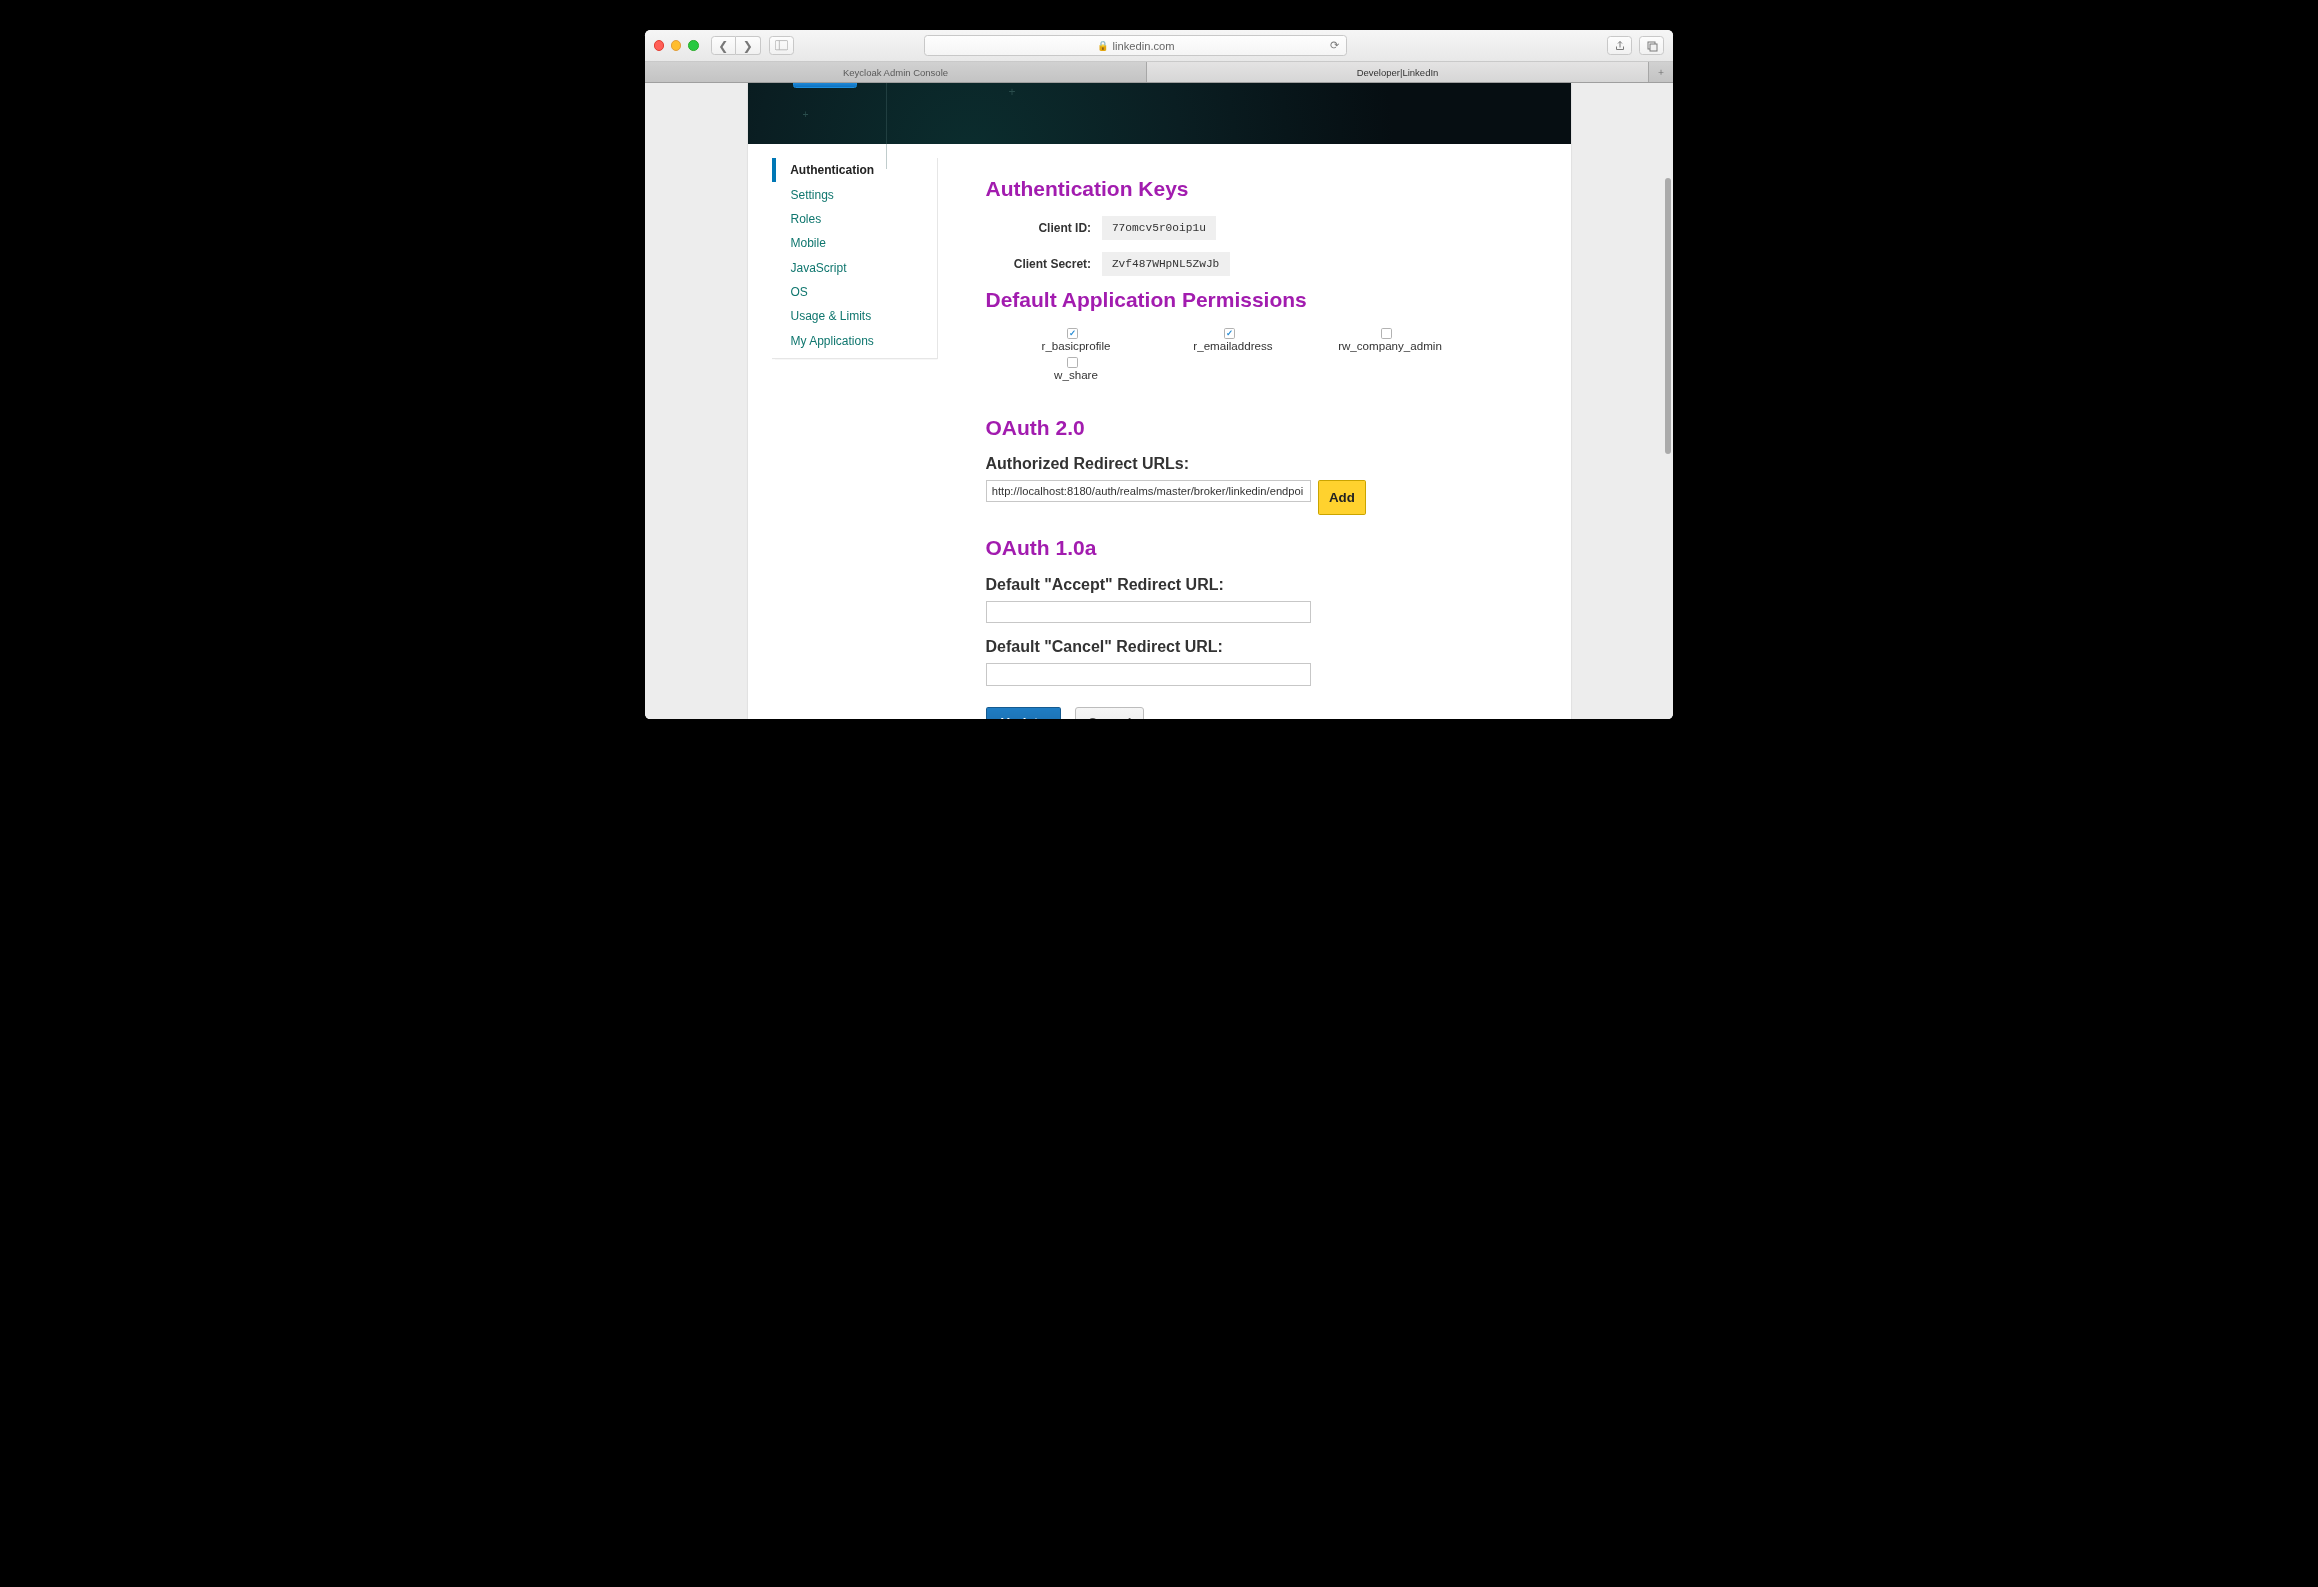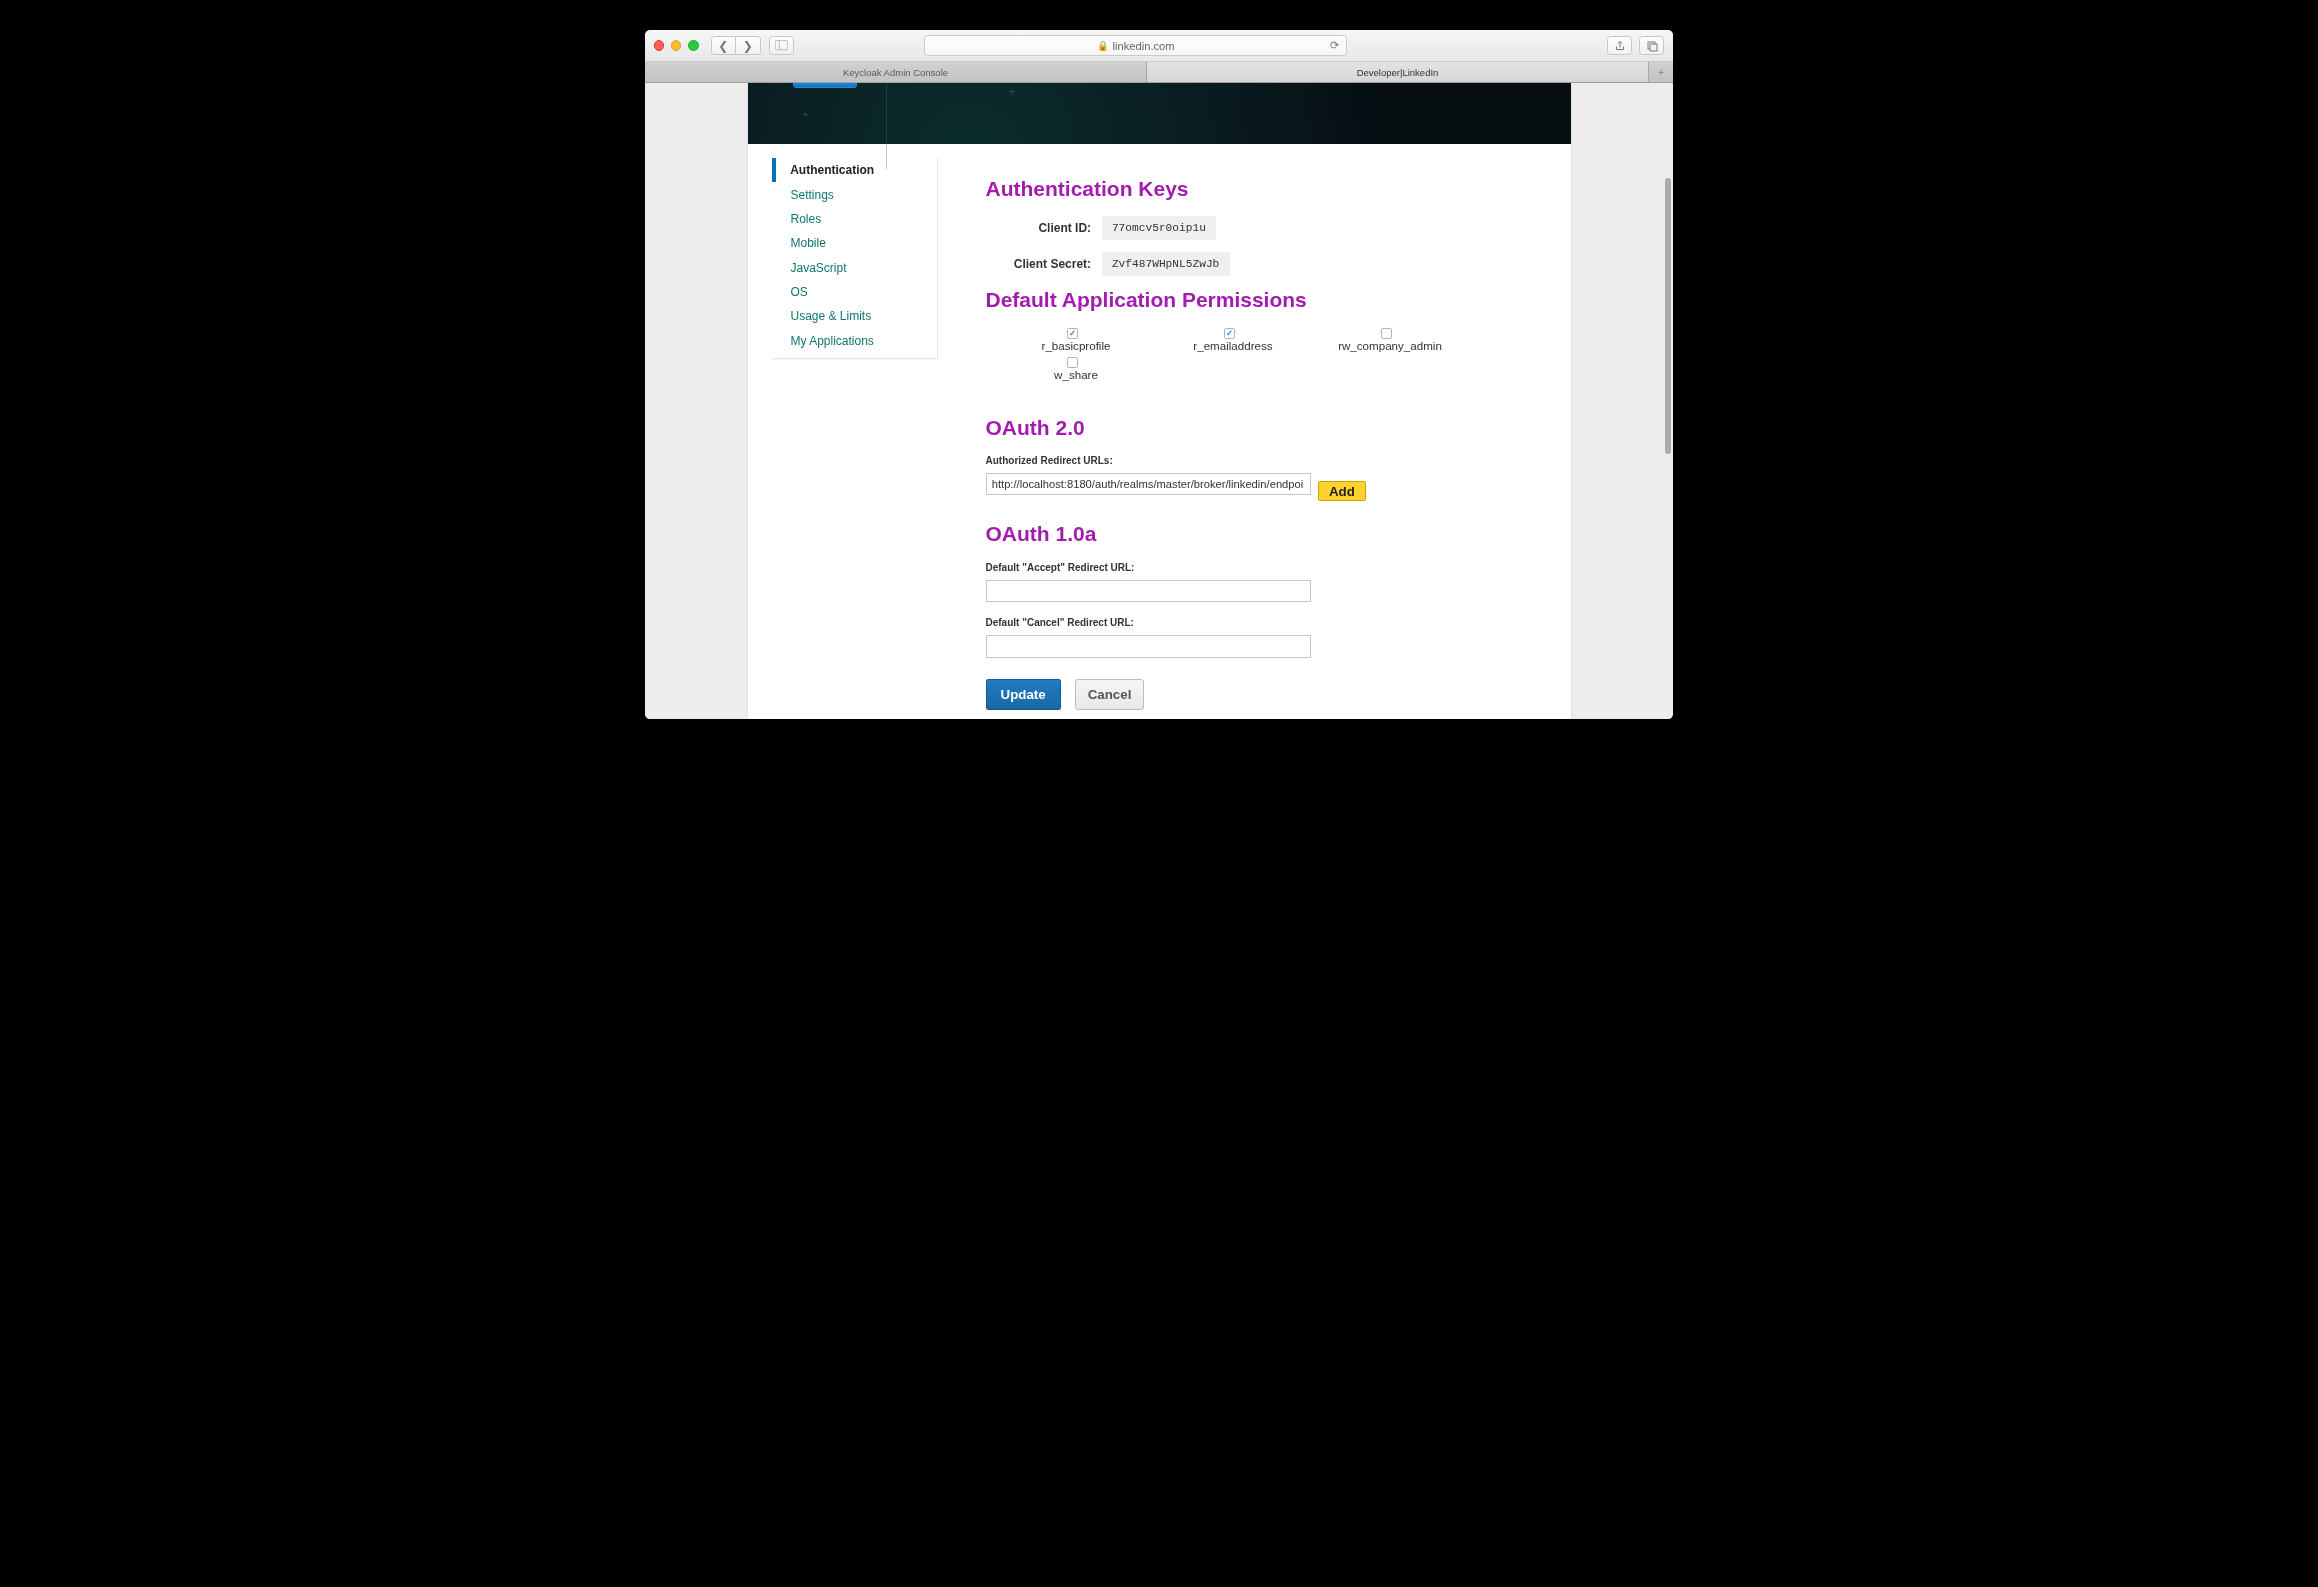--- a/index.html
+++ b/index.html
@@ -211,41 +211,40 @@
     border-radius:1.7px;
     margin-right:7px;
     display:inline-flex; align-items:center; justify-content:center;
     font-size:8.6px; color:#2a8dd4;
     background:#fff;
   }
   .perm input[type=checkbox]:checked::after{
     content:"✓"; font-weight:bold; line-height:1;
   }
 
-  .field-label { font-weight:bold; font-size:10px; margin-bottom:7px; }
+  .field-label { font-weight:bold; font-size:16px; margin-bottom:7px; }
   .hline { display:flex; gap:7px; align-items:stretch; }
   input.txt {
     border:0.9px solid #c7c7c7;
     height:22.4px;
     padding:0 5.2px;
     font-size:11.2px;
     color:#333;
     width:323px;
   }
   input.txt.wide { width:325px; }
   button.add {
     background:#ffd22e;
     border:0.9px solid #caa400;
     color:#222;
     font-weight:bold;
     padding:0 10.4px;
-    height:20px;
+    height:35px;
     border-radius:1.7px;
     cursor:pointer;
-    margin-top:8px;
   }
   .block { margin-bottom:21px; }
 
   .btn-row { display:flex; gap:14px; margin-top:12px; }
   button.update {
     background:#1b6fae;
     background:linear-gradient(#1f7dc4,#1a67a4);
     color:#fff; font-weight:bold;
     border:0.9px solid #155a8f;
     padding:7px 14px;

